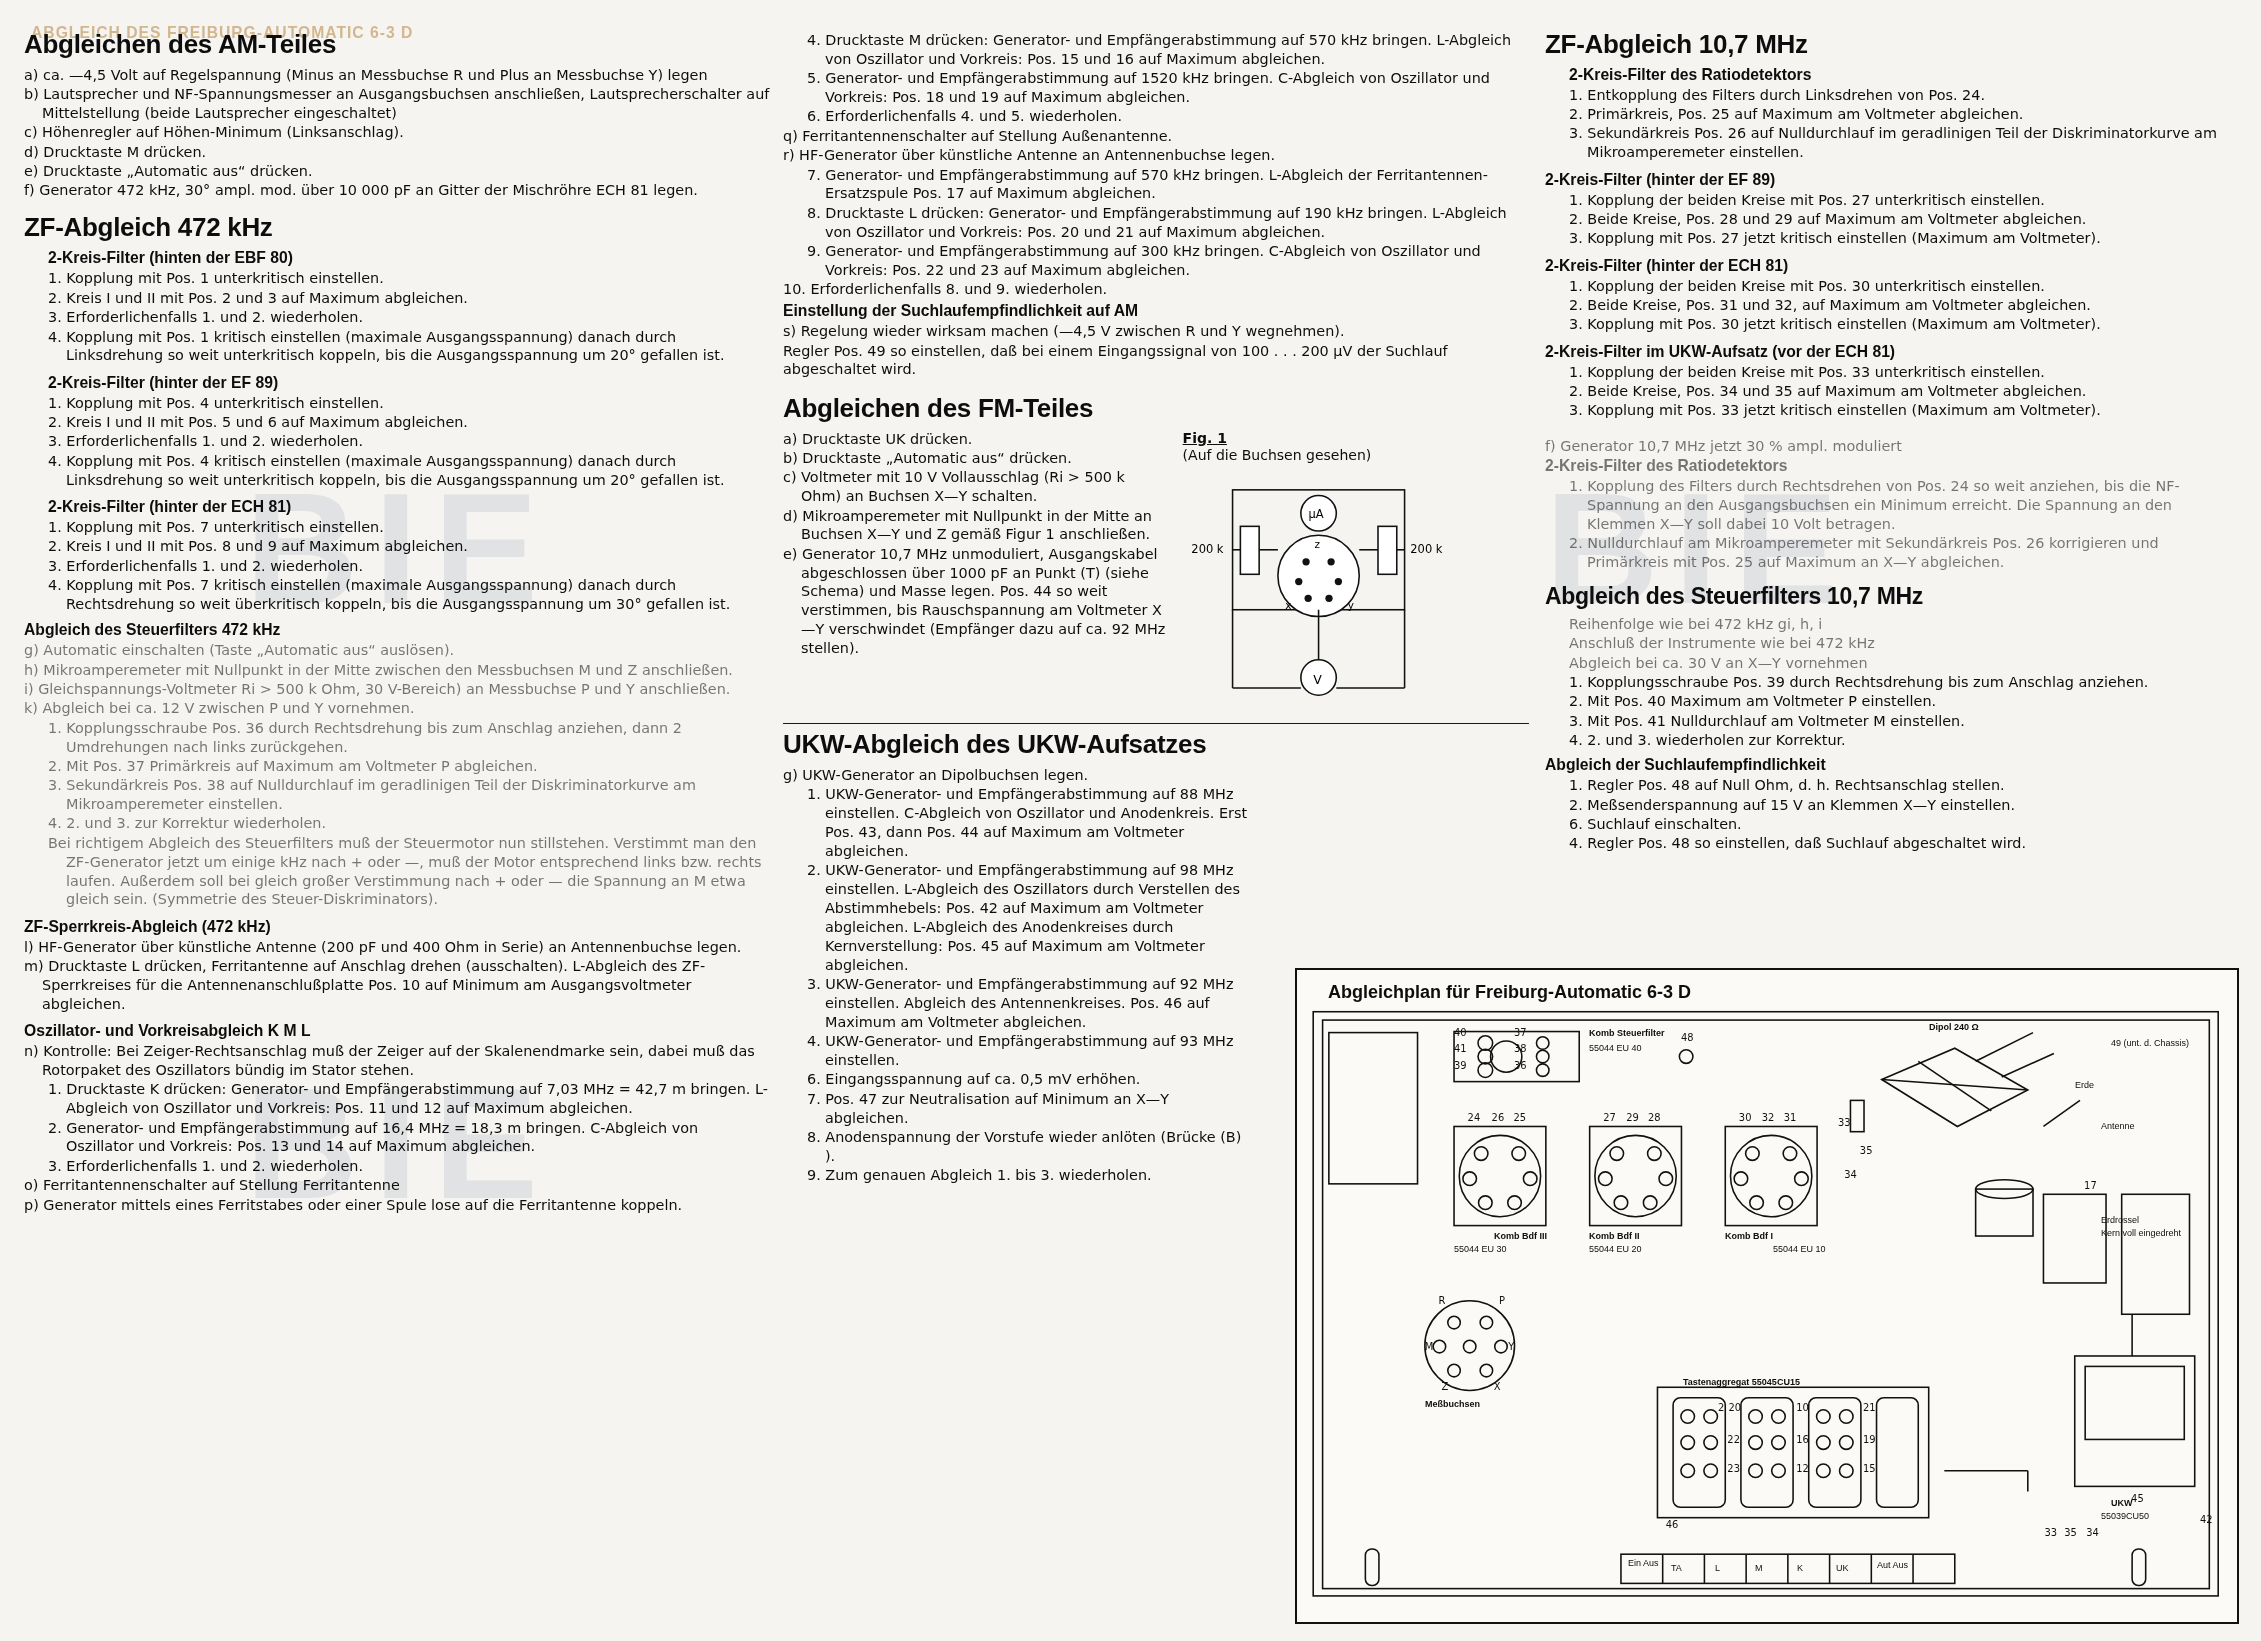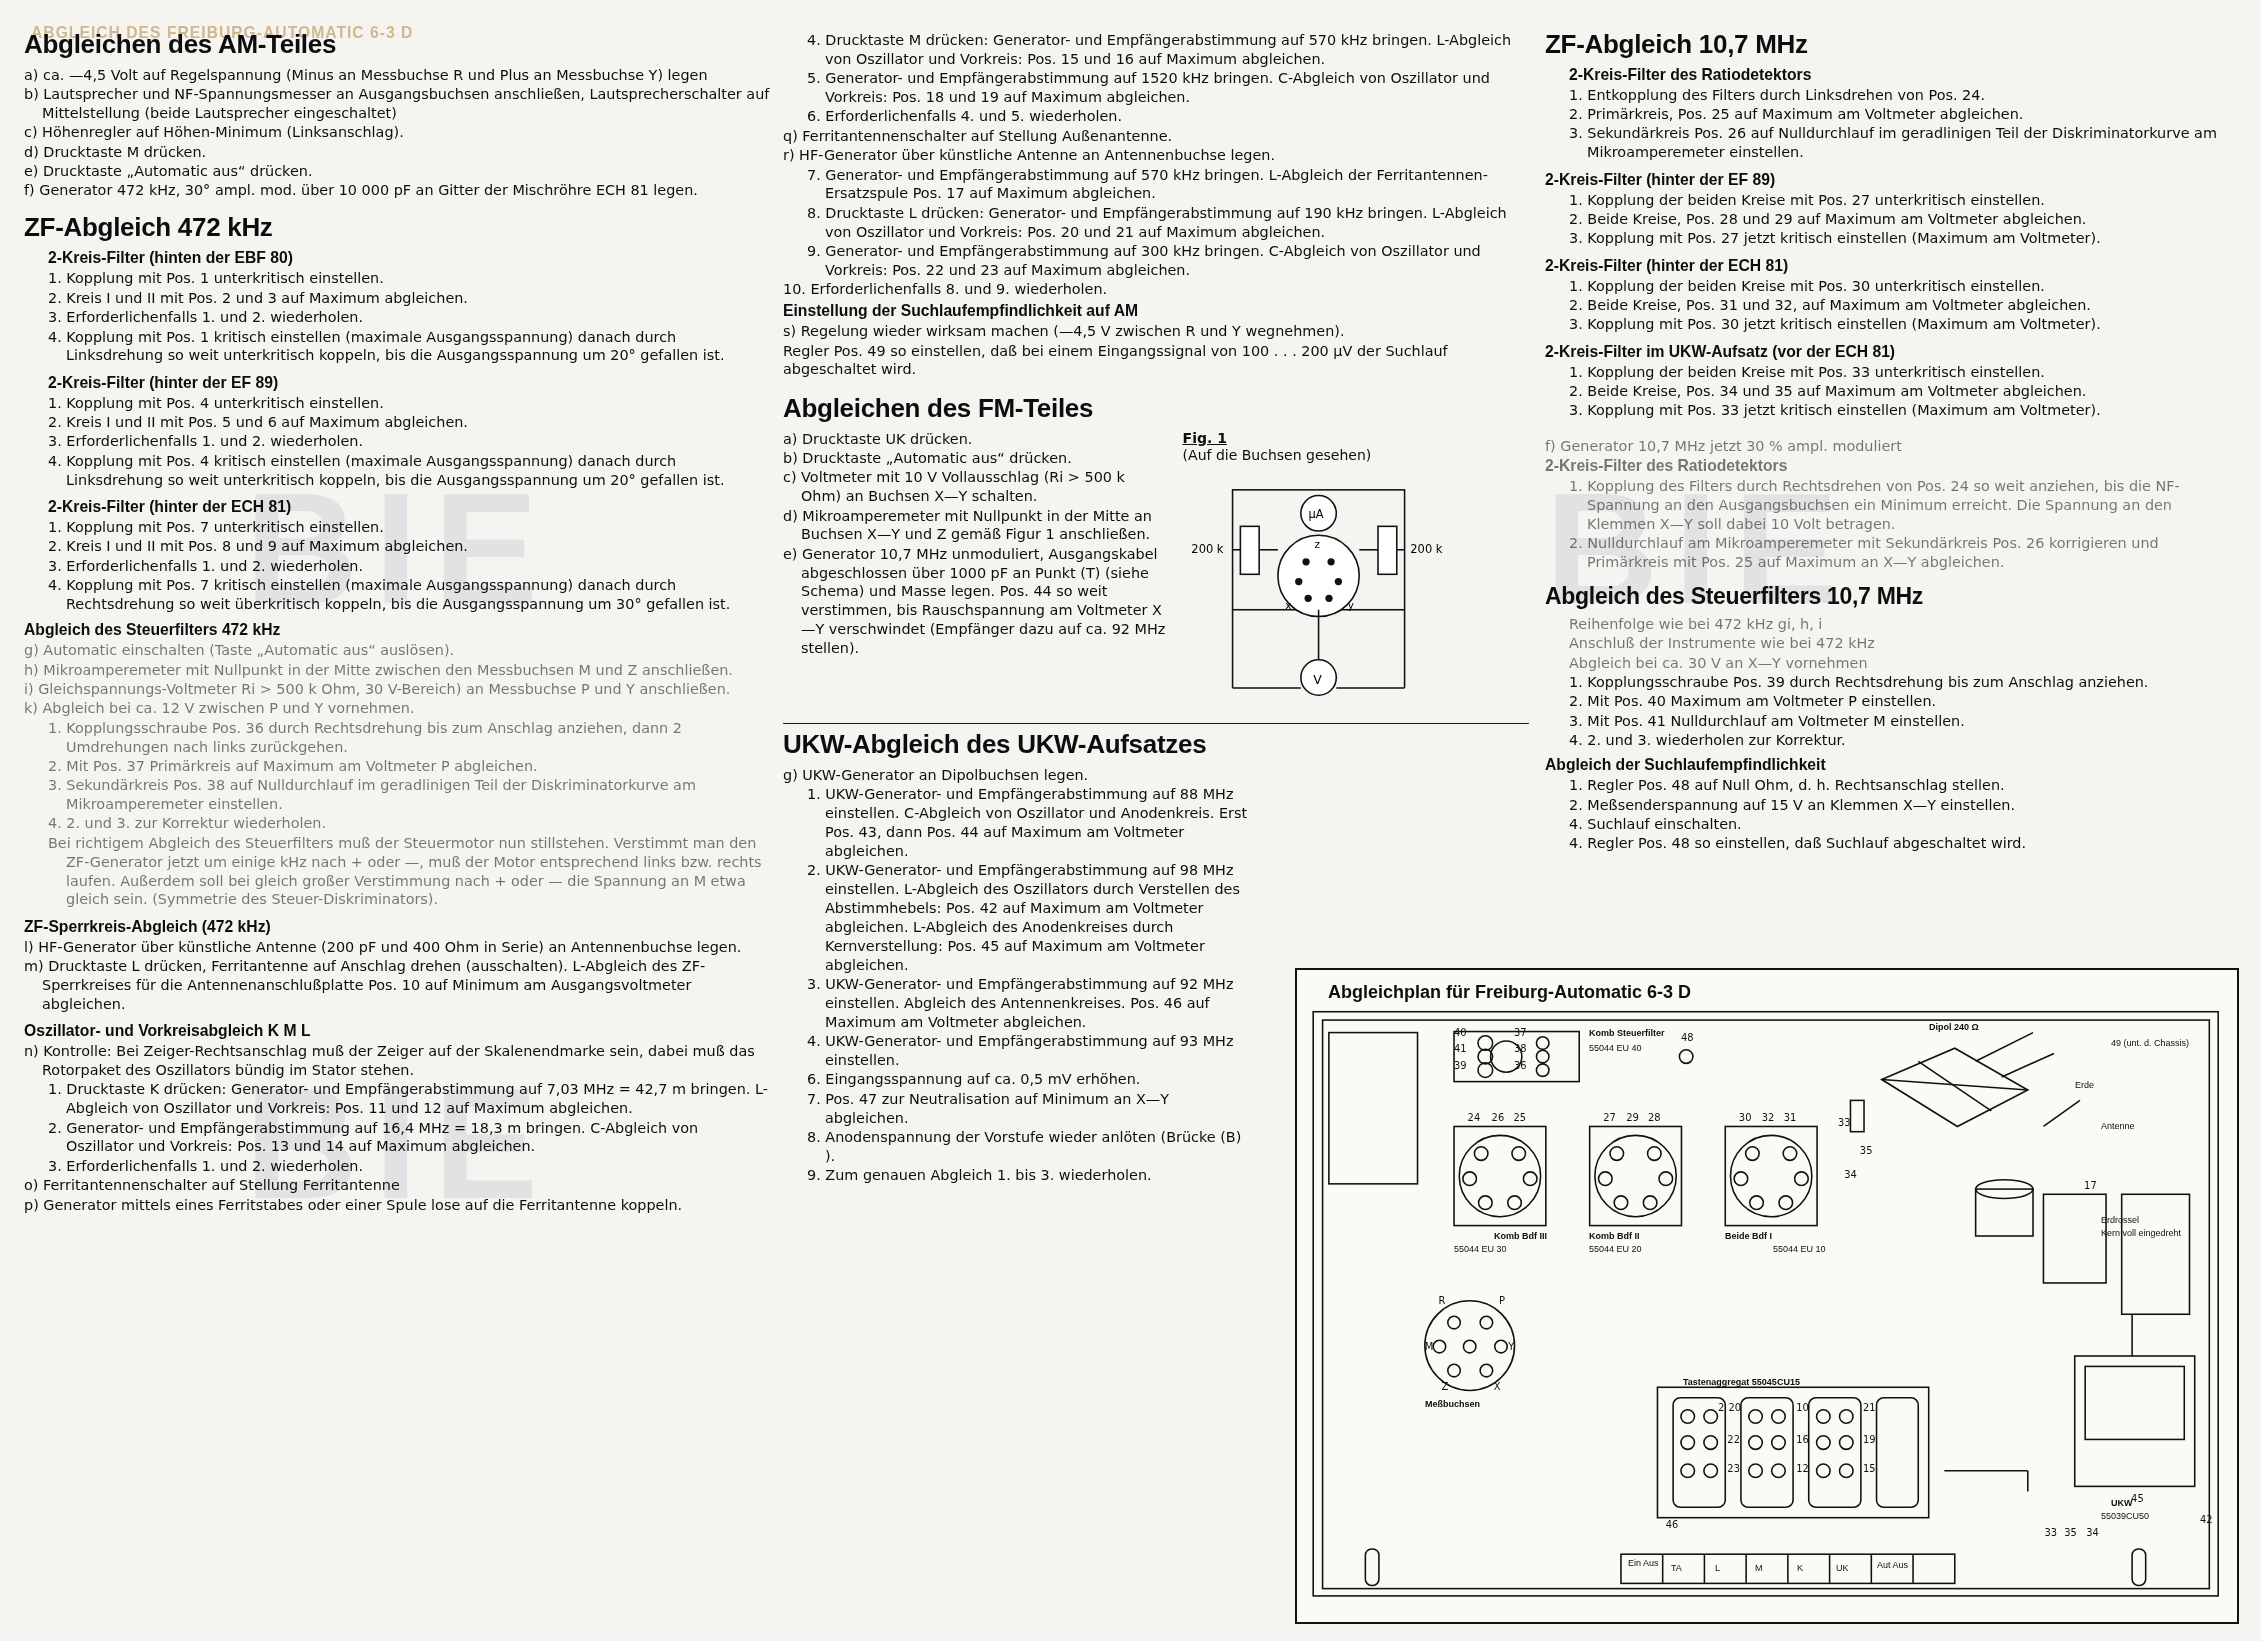--- a/index.html
+++ b/index.html
@@ -273,21 +273,21 @@
       <p class="ind1">1. Kopplungsschraube Pos. 39 durch Rechtsdrehung bis zum Anschlag anziehen.</p>
       <p class="ind1">2. Mit Pos. 40 Maximum am Voltmeter P einstellen.</p>
       <p class="ind1">3. Mit Pos. 41 Nulldurchlauf am Voltmeter M einstellen.</p>
       <p class="ind1">4. 2. und 3. wiederholen zur Korrektur.</p>
     </div>
 
     <h2 class="sub" style="font-size:15.7px;margin-top:6.3px">Abgleich der Suchlaufempfindlichkeit</h2>
     <div class="blk grp">
       <p class="ind1">1. Regler Pos. 48 auf Null Ohm, d. h. Rechtsanschlag stellen.</p>
       <p class="ind1">2. Meßsenderspannung auf 15 V an Klemmen X—Y einstellen.</p>
-      <p class="ind1">4. Suchlauf einschalten.</p>
+      <p class="ind1">6. Suchlauf einschalten.</p>
       <p class="ind1">4. Regler Pos. 48 so einstellen, daß Suchlauf abgeschaltet wird.</p>
     </div>
   </div>
 
   <div id="plan">
     <div class="ptitle">Abgleichplan für Freiburg-Automatic 6-3 D</div>
 
     <svg width="940" height="652" viewBox="0 0 1800 1250" style="position:absolute;left:0;top:0;">
       <g stroke="#111" fill="none" stroke-width="3">
 
@@ -456,21 +456,21 @@
     <div class="lbl" style="left:804px;top:151px;">Antenne</div>
     <div class="lbl" style="left:804px;top:245px;">Erdrossel</div>
     <div class="lbl" style="left:804px;top:258px;">Kern voll eingedreht</div>
     <div class="lbl lblb" style="left:292px;top:58px;">Komb Steuerfilter</div>
     <div class="lbl" style="left:292px;top:73px;">55044 EU 40</div>
     <div class="lbl" style="left:814px;top:68px;">49 (unt. d. Chassis)</div>
     <div class="lbl lblb" style="left:157px;top:261px;padding-left:40px;">Komb Bdf III</div>
     <div class="lbl" style="left:157px;top:274px;">55044 EU 30</div>
     <div class="lbl lblb" style="left:292px;top:261px;">Komb Bdf II</div>
     <div class="lbl" style="left:292px;top:274px;">55044 EU 20</div>
-    <div class="lbl lblb" style="left:428px;top:261px;">Beide Bdf I</div>
+    <div class="lbl lblb" style="left:428px;top:261px;">Komb Bdf I</div>
     <div class="lbl" style="left:428px;top:274px;padding-left:48px;">55044 EU 10</div>
     <div class="lbl lblb" style="left:386px;top:407px;">Tastenaggregat 55045CU15</div>
     <div class="lbl lblb" style="left:814px;top:528px;">UKW</div>
     <div class="lbl" style="left:804px;top:541px;">55039CU50</div>
     <div class="lbl lblb" style="left:128px;top:429px;">Meßbuchsen</div>
 
     <div class="lbl" style="left:331px;top:589px;line-height:.95;">
       <span>Ein Aus</span>
     </div>
     <div class="lbl" style="left:374px;top:593px;">TA</div>

